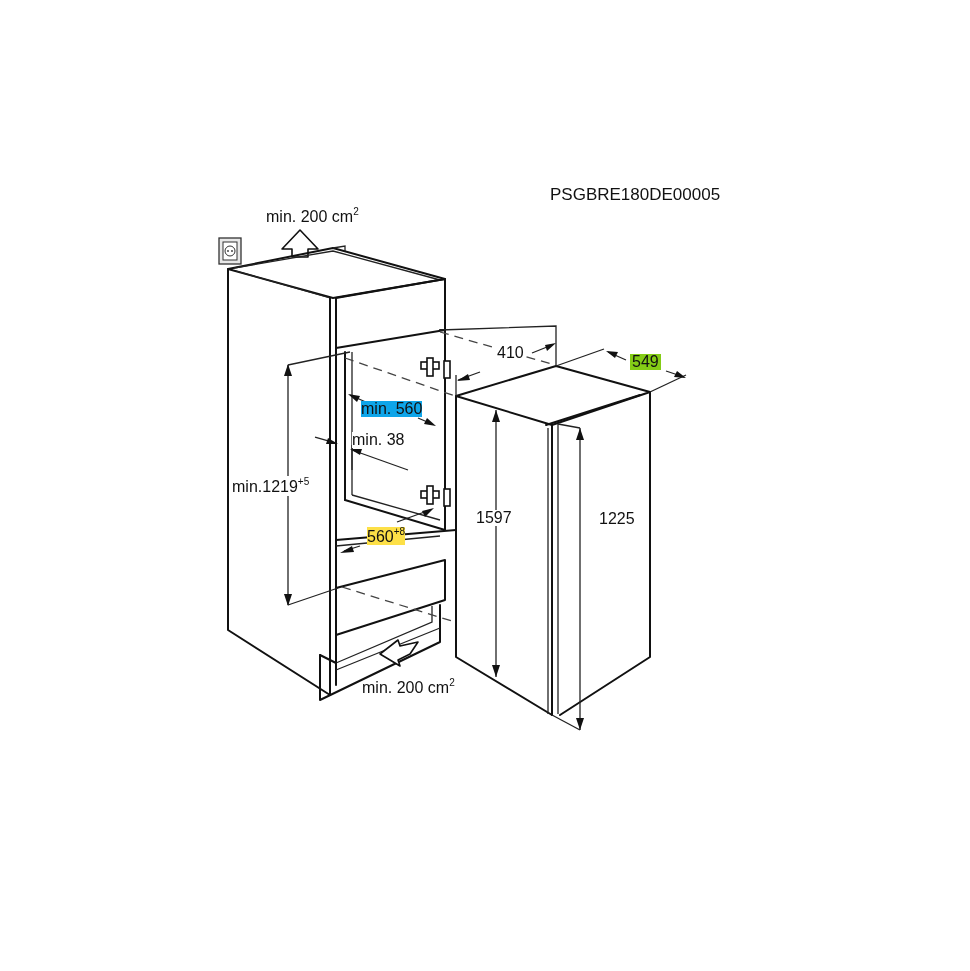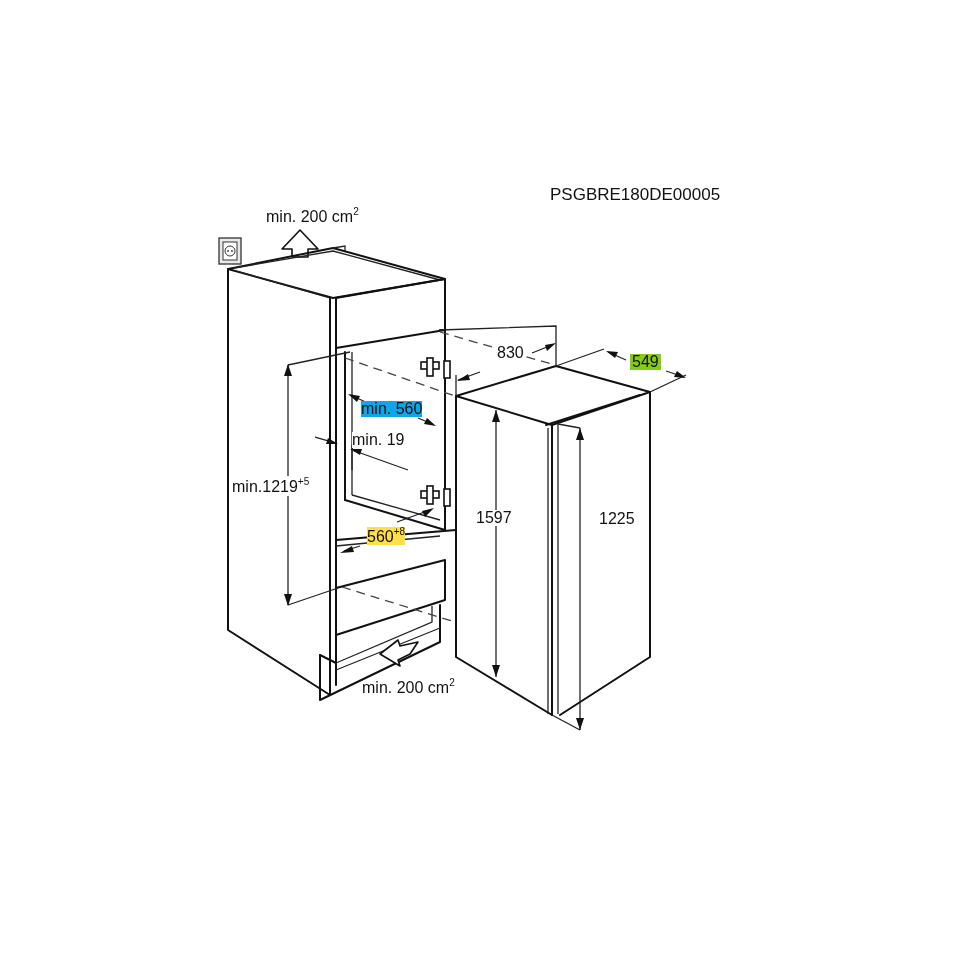--- a/index.html
+++ b/index.html
@@ -136,25 +136,25 @@
 </svg>
 
 <div class="lbl code" style="left:550px; top:186px;">PSGBRE180DE00005</div>
 
 <div class="lbl" style="left:266px; top:207px;"><span>min. 200 cm</span><sup>2</sup></div>
 
 <div class="lbl" style="left:232px; top:476px; background:#fff; padding:1px 0;"><span>min.1219</span><sup>+5</sup></div>
 
 <div class="lbl" style="left:361px; top:401px; background:#0ea5e9;">min. 560</div>
 
-<div class="lbl" style="left:352px; top:432px; background:#fff;">min. 19</div>
+<div class="lbl" style="left:352px; top:432px; background:#fff;">min. 38</div>
 
 <div class="lbl" style="left:367px; top:527px; background:#fde047;"><span>560</span><sup>+8</sup></div>
 
 <div class="lbl" style="left:362px; top:678px;"><span>min. 200 cm</span><sup>2</sup></div>
 
-<div class="lbl" style="left:495px; top:345px; background:#fff; padding:0 2px;">830</div>
+<div class="lbl" style="left:495px; top:345px; background:#fff; padding:0 2px;">410</div>
 
 <div class="lbl" style="left:630px; top:354px; background:#84cc16; padding:0 2px;">549</div>
 
 <div class="lbl" style="left:476px; top:510px; background:#fff;">1597</div>
 
 <div class="lbl" style="left:563px; top:511px; background:#fff;margin-left:36px;">1225</div>
 
 </body></html>

